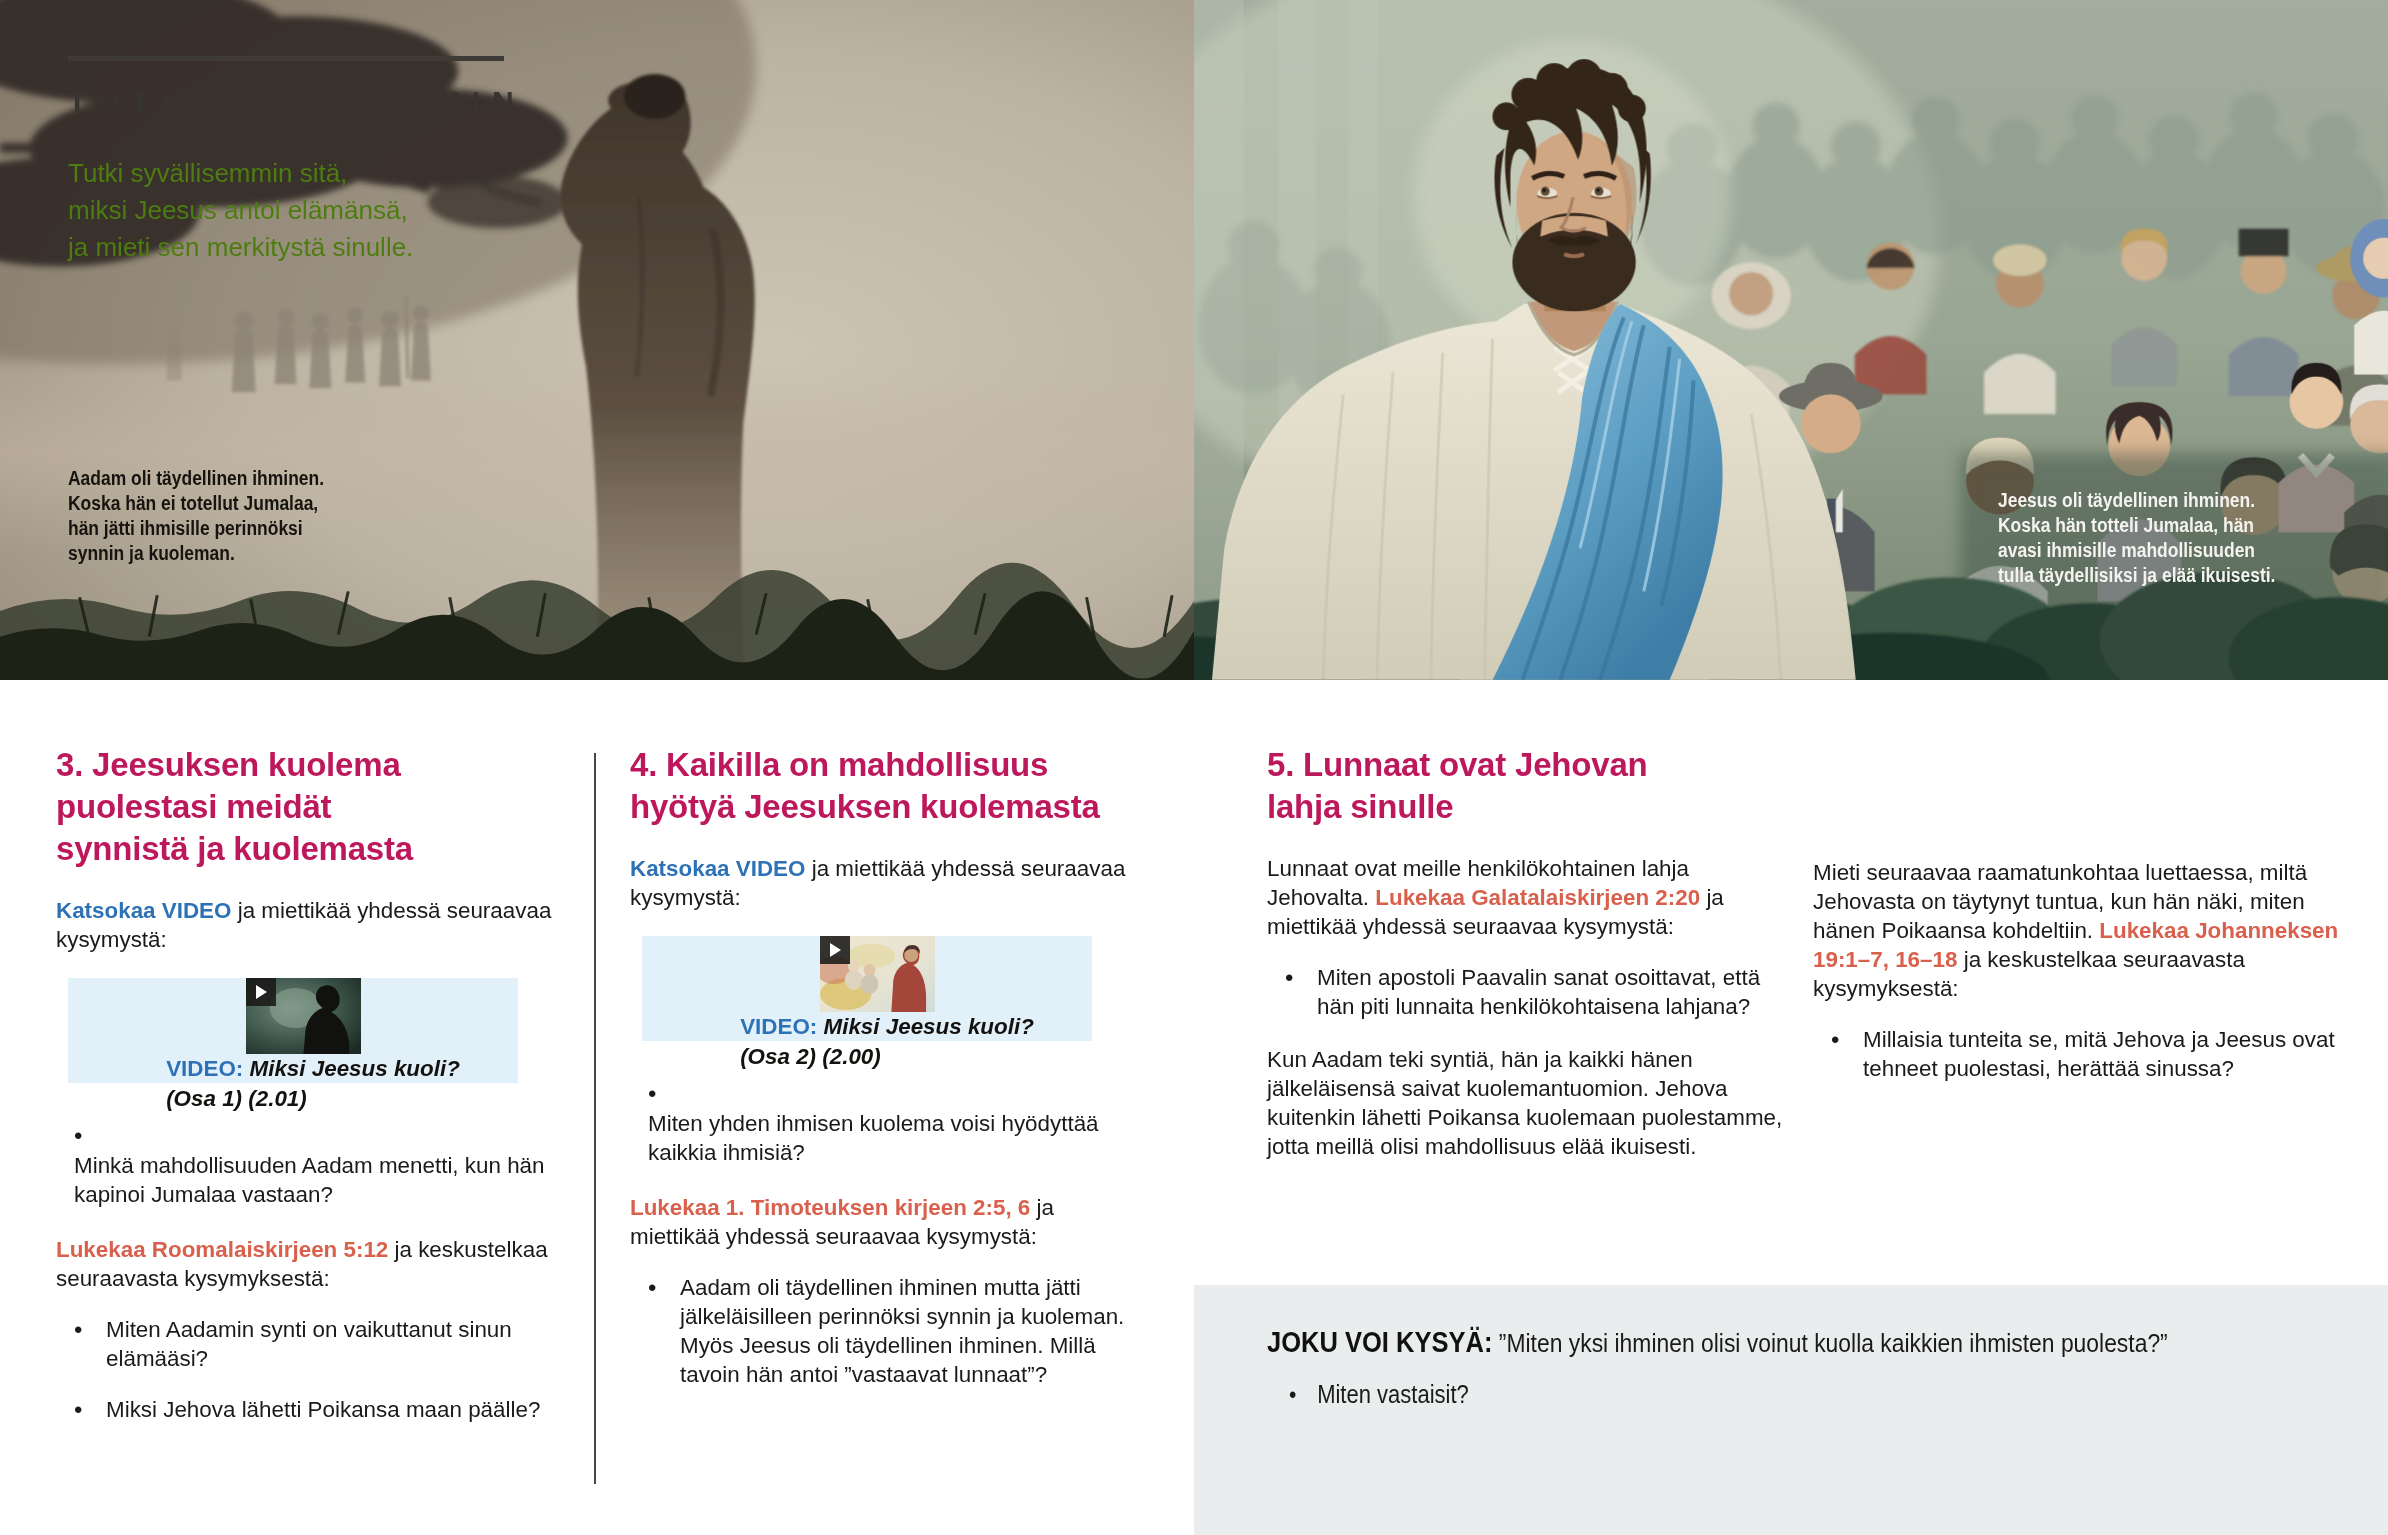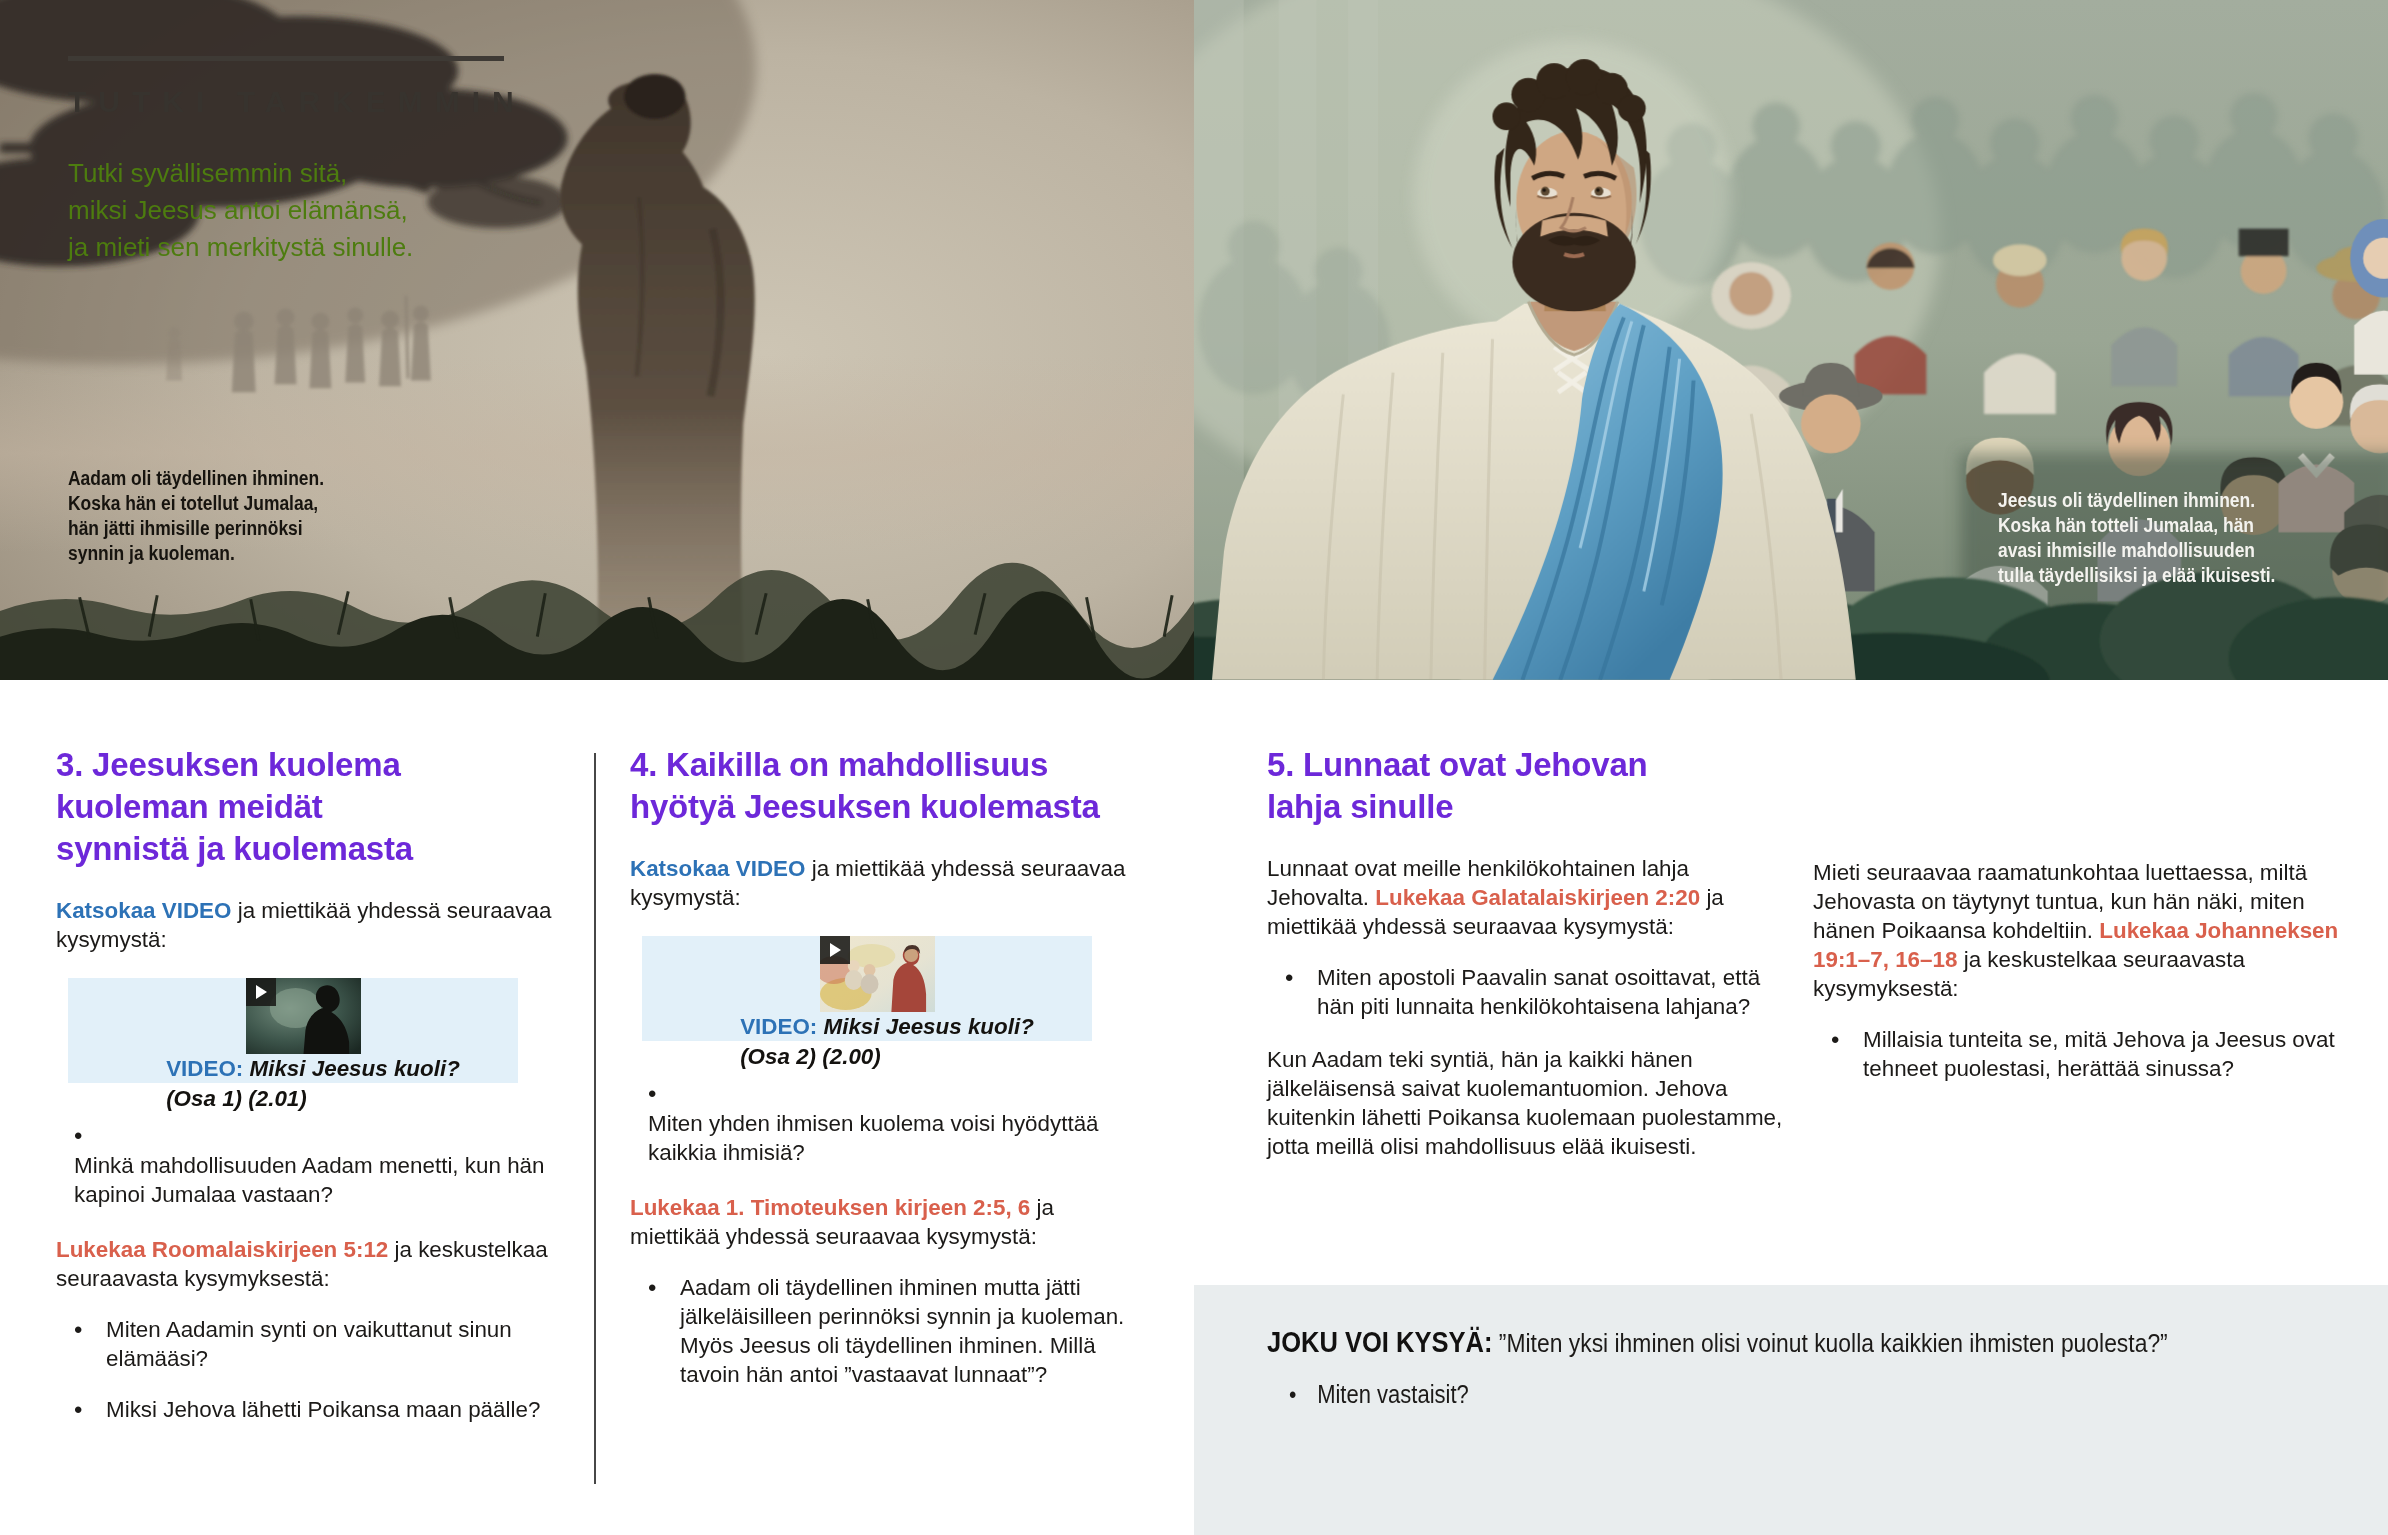--- a/index.html
+++ b/index.html
@@ -24,21 +24,21 @@
   .caption-right{position:absolute;left:804px;top:488px;color:#f4f3ef;width:428px;}
 
   
   .col{position:absolute;font-size:22.4px;line-height:29px;}
   .col-1{left:56px;top:744px;width:511px;}
   .col-2{left:630px;top:744px;width:511px;}
   .col-3{left:1267px;top:744px;width:519px;}
   .col-4{left:1813px;top:858px;width:545px;}
   .vdivider{position:absolute;left:594px;top:753px;width:2px;height:731px;background:#474747;}
 
-  .sec-heading{margin:0;font-size:33px;line-height:42px;font-weight:700;color:#6d28d9;letter-spacing:-0.2px;}
+  .sec-heading{margin:0;font-size:33px;line-height:42px;font-weight:700;color:#be185d;letter-spacing:-0.2px;}
   .para{margin:26px 0 0 0;}
   .para-tight{margin:24px 0 0 0;}
   .link-blue{color:#2d72b6;font-weight:700;}
   .link-red{color:#d9604c;font-weight:700;}
 
   .bullet{display:flex;margin:22px 0 0 18px;}
   .bullet-lg{margin-top:38px;flex-direction:column;}
   .bullet .dot-cell{flex:none;width:32px;}
   .bullet .dot-cell::before{content:"•";font-size:24px;}
   .bullet .btxt{flex:1;}
@@ -427,21 +427,21 @@
       <div>Koska hän totteli Jumalaa, hän</div>
       <div>avasi ihmisille mahdollisuuden</div>
       <div>tulla täydellisiksi ja elää ikuisesti.</div>
     </div>
   </div>
 </div>
 
 <div class="col col-1">
   <h2 class="sec-heading">
     <div>3. Jeesuksen kuolema</div>
-    <div>kuoleman meidät</div>
+    <div>puolestasi meidät</div>
     <div>synnistä ja kuolemasta</div>
   </h2>
   <div class="para"><span class="link-blue">Katsokaa VIDEO</span><span> ja miettikää yhdessä seuraavaa kysymystä:</span></div>
 
   <div class="video-box">
     <div class="thumb">
       <svg viewBox="0 0 116 76" preserveAspectRatio="none">
         <defs>
           <radialGradient id="t1g" cx="38%" cy="40%" r="80%">
             <stop offset="0%" stop-color="#70897a"></stop>

